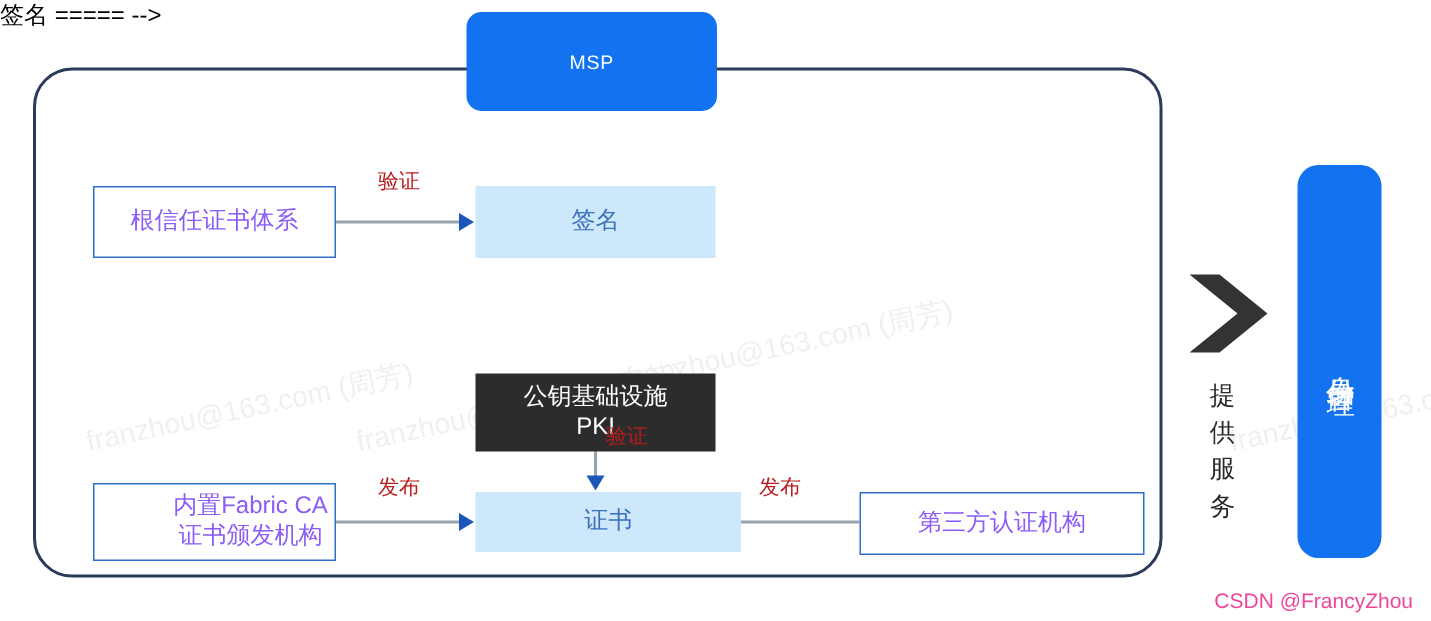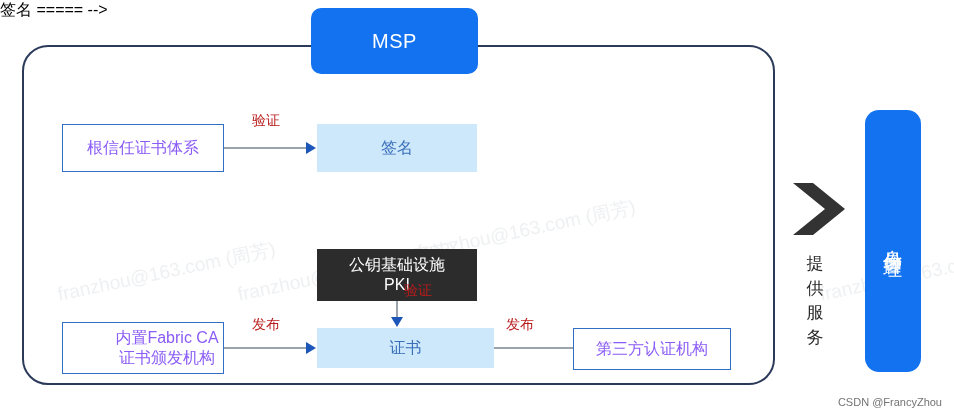--- a/index.html
+++ b/index.html
@@ -59,21 +59,21 @@
     height: 66px;
     background: #1272f0;
     border-radius: 10px;
     display: flex;
     align-items: center;
     justify-content: center;
     z-index: 6;
   }
   .msp-chip-label {
     color: #ffffff;
-    font-size: 20px;
+    font-size: 13px;
     letter-spacing: 0.5px;
   }
 
   
   .node {
     position: absolute;
     box-sizing: border-box;
     display: flex;
     align-items: center;
     justify-content: center;
@@ -97,21 +97,21 @@
     background: #2c2c2c;
     color: #ffffff;
     font-size: 16px;
   }
 
   #node-root-ca   { left: 62px;  top: 124px; width: 162px; height: 48px; }
   #node-sign      { left: 317px; top: 124px; width: 160px; height: 48px; }
   #node-pki       { left: 317px; top: 205px; width: 160px; height: 52px; margin-top: 44px; }
   #node-fabric-ca { left: 62px;  top: 322px; width: 162px; height: 52px; padding-left: 48px; }
   #node-cert      { left: 317px; top: 328px; width: 177px; height: 40px; }
-  #node-third     { left: 573px; top: 328px; width: 158px; height: 42px; }
+  #node-third     { left: 573px; top: 328px; width: 190px; height: 42px; }
 
   .node-text { display: block; }
 
   
   .conn {
     position: absolute;
     background: #9aa4ad;
     z-index: 4;
   }
   .conn-h { height: 1.5px; }
@@ -194,22 +194,22 @@
     writing-mode: vertical-rl;
     text-orientation: upright;
     letter-spacing: 3px;
   }
 
   
   .csdn-watermark {
     position: absolute;
     right: 12px;
     bottom: 6px;
-    color: #737373;
-    font-size: 11px;
+    color: #ec4899;
+    font-size: 14px;
     z-index: 7;
     user-select: none;
   }
 </style>
 </head>
 <body>
 
 <div id="canvas">
 
   

